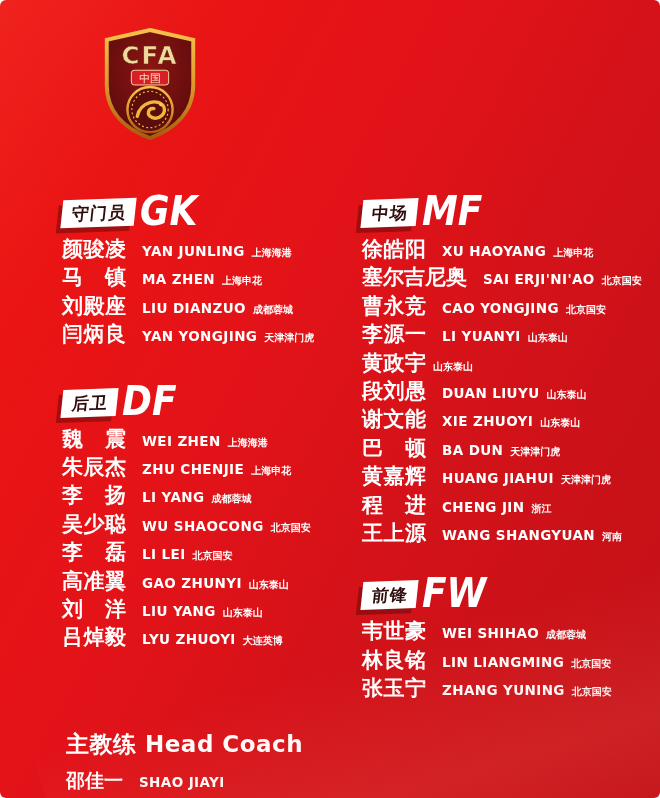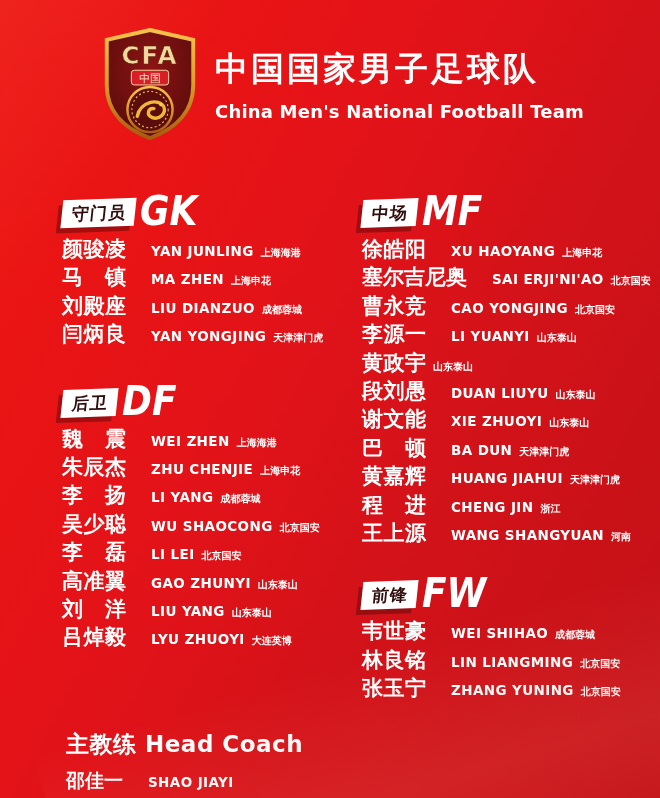--- a/index.html
+++ b/index.html
@@ -4,20 +4,21 @@
 <style>
   * { margin:0; padding:0; box-sizing:border-box; }
   html,body { width:660px; height:798px; }
   body { font-family:"DejaVu Sans","Liberation Sans",sans-serif; }
 
   .poster{
     position:relative; width:660px; height:798px; overflow:hidden;
     background:
       linear-gradient(125deg, rgba(255,255,255,0.06) 0%, rgba(255,255,255,0) 20%),
       linear-gradient(118deg, #ee1510 0%, #e41318 38%, #d31219 64%, #c11017 100%);
+    border-radius: 6px;
   }
   .poster::after{
     content:""; position:absolute; right:-160px; bottom:-140px;
     width:760px; height:300px; transform:rotate(-17deg); pointer-events:none;
     background:linear-gradient(to bottom, rgba(255,120,100,0) 0%, rgba(255,140,120,0.14) 48%, rgba(255,120,100,0) 100%);
   }
 
   
   .hdr{ position:absolute; top:28px; left:100px; display:flex; align-items:center; }
   .logo{ width:100px; height:112px; flex:0 0 auto; }
@@ -45,21 +46,21 @@
     margin-left:5px; letter-spacing:0px; transform:scaleX(0.9) translateY(-2px);
     transform-origin:left center; white-space:nowrap;
   }
 
   
   .player-row{ display:flex; align-items:baseline; height:28.4px; white-space:nowrap; }
   .p-name{
     display:inline-flex; justify-content:space-between; min-width:64px;
     font-size:21px; font-weight:bold; color:#fff; line-height:1;
   }
-  .p-pinyin{ font-size:13.5px; font-weight:bold; color:#fff; margin-left:25px; letter-spacing:0.4px; }
+  .p-pinyin{ font-size:13.5px; font-weight:bold; color:#fff; margin-left:16px; letter-spacing:0.4px; }
   .p-club{ font-size:10px; font-weight:bold; color:#fff; margin-left:7px; }
 
   
   .coach{ position:absolute; left:66px; top:729px; }
   .coach-title{ font-size:23px; font-weight:900; color:#fff; letter-spacing:0.5px; white-space:nowrap; }
   .coach-name{ margin-top:11px; display:flex; align-items:baseline; }
   .coach-name .p-name{ min-width:0; font-size:19px; }
   .coach-name .p-pinyin{ font-size:13.5px; }
 </style>
 </head>
@@ -83,24 +84,20 @@
       </defs>
       <path d="M50 2 L94 12 V58 C94 88 72 104 50 112 C28 104 6 88 6 58 V12 Z" fill="url(#shieldbg)" stroke="url(#gold)" stroke-width="4"></path>
       <text x="50" y="37" text-anchor="middle" font-size="25" font-weight="bold" letter-spacing="2" fill="#f0d8a0" stroke="#5a2a00" stroke-width="0.6">CFA</text>
       <rect x="31" y="43" width="38" height="15" rx="3" fill="#d81f28" stroke="#f0d8a0" stroke-width="1"></rect>
       <text x="50" y="55" text-anchor="middle" font-size="11" fill="#f8e8c0">中国</text>
       <circle cx="50" cy="83" r="23" fill="#5c0c0c" stroke="url(#gold)" stroke-width="2.5"></circle>
       <circle cx="50" cy="83" r="18.5" fill="none" stroke="#e8b23c" stroke-width="1.2" stroke-dasharray="2 2.4"></circle>
       <path d="M37 90 C40 75 59 71 64 80 C67 87 59 94 52 91 C46 88.5 48 81 54 82" fill="none" stroke="#f0b838" stroke-width="3.4" stroke-linecap="round"></path>
       <circle cx="61" cy="78" r="1.6" fill="#f6d060"></circle>
     </svg>
-    <div class="titles">
-      <div class="title-cn">中国国家男子足球队</div>
-      <div class="title-en">China Men's National Football Team</div>
-    </div>
   </div>
 
   <div class="col col-left">
     <div class="section">
       <div class="sec-header">
         <span class="sec-badge">守门员</span>
         <span class="sec-letters">GK</span>
       </div>
       <div class="players">
           <div class="player-row">

